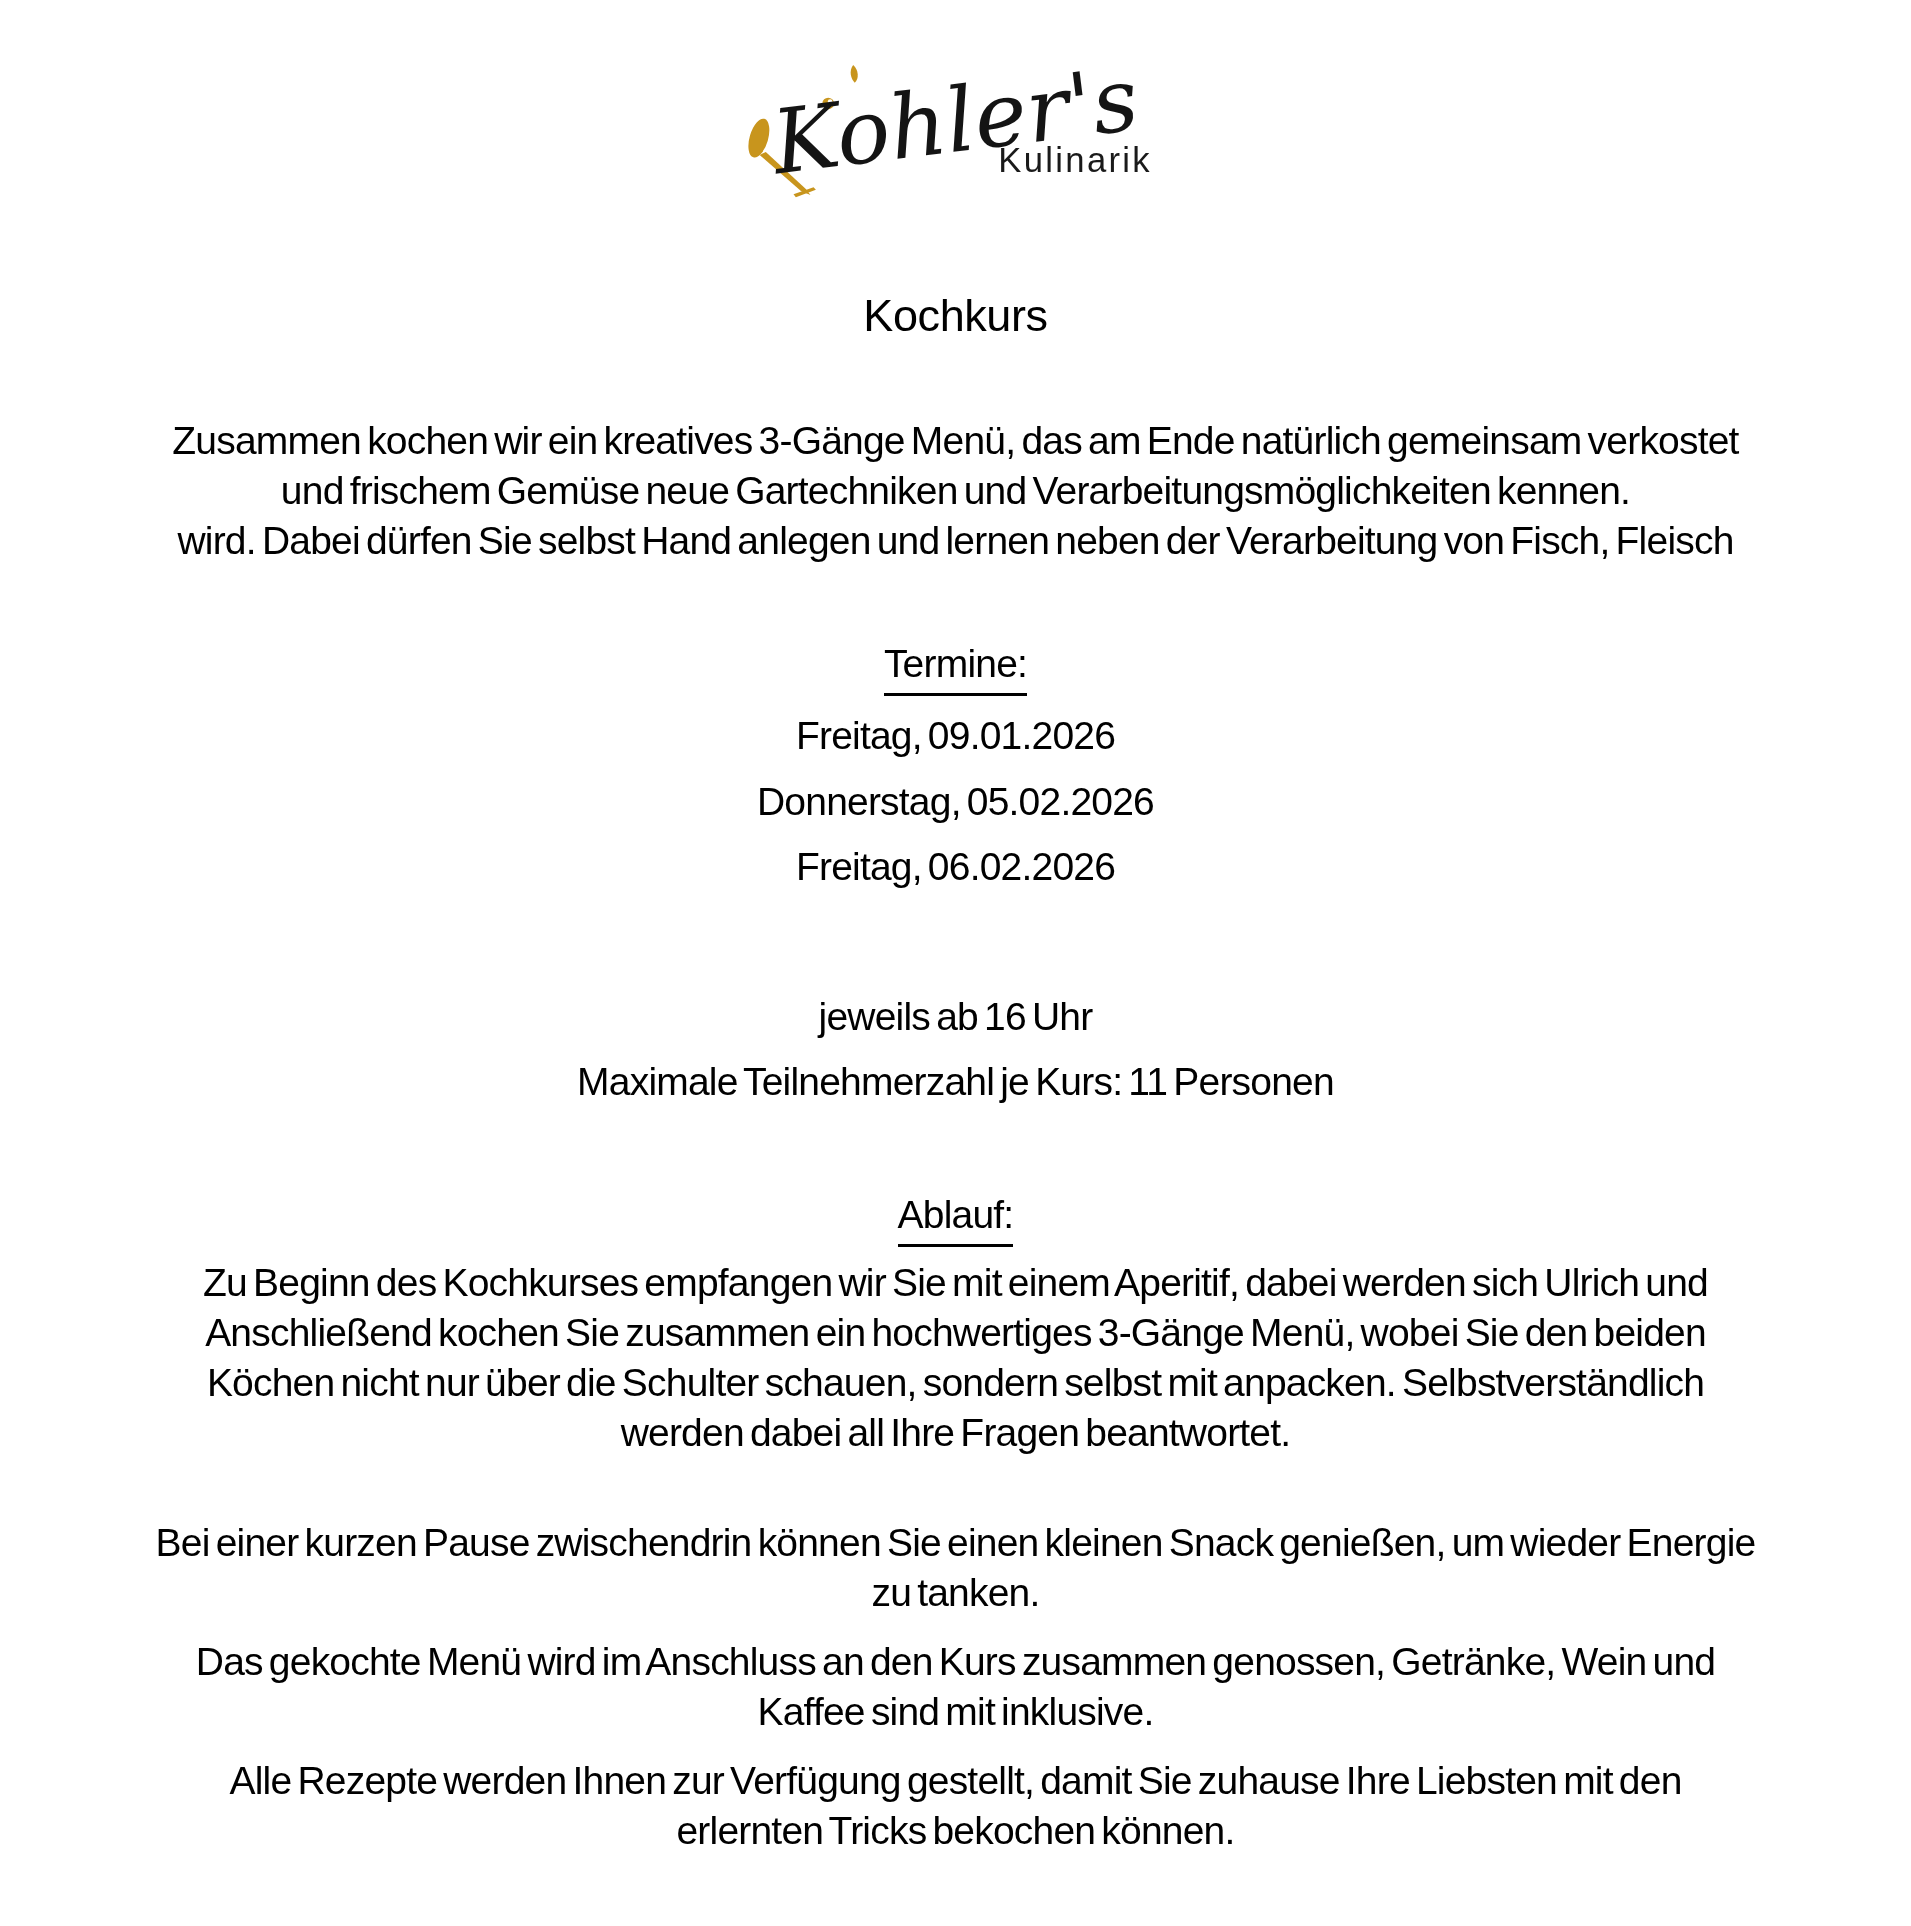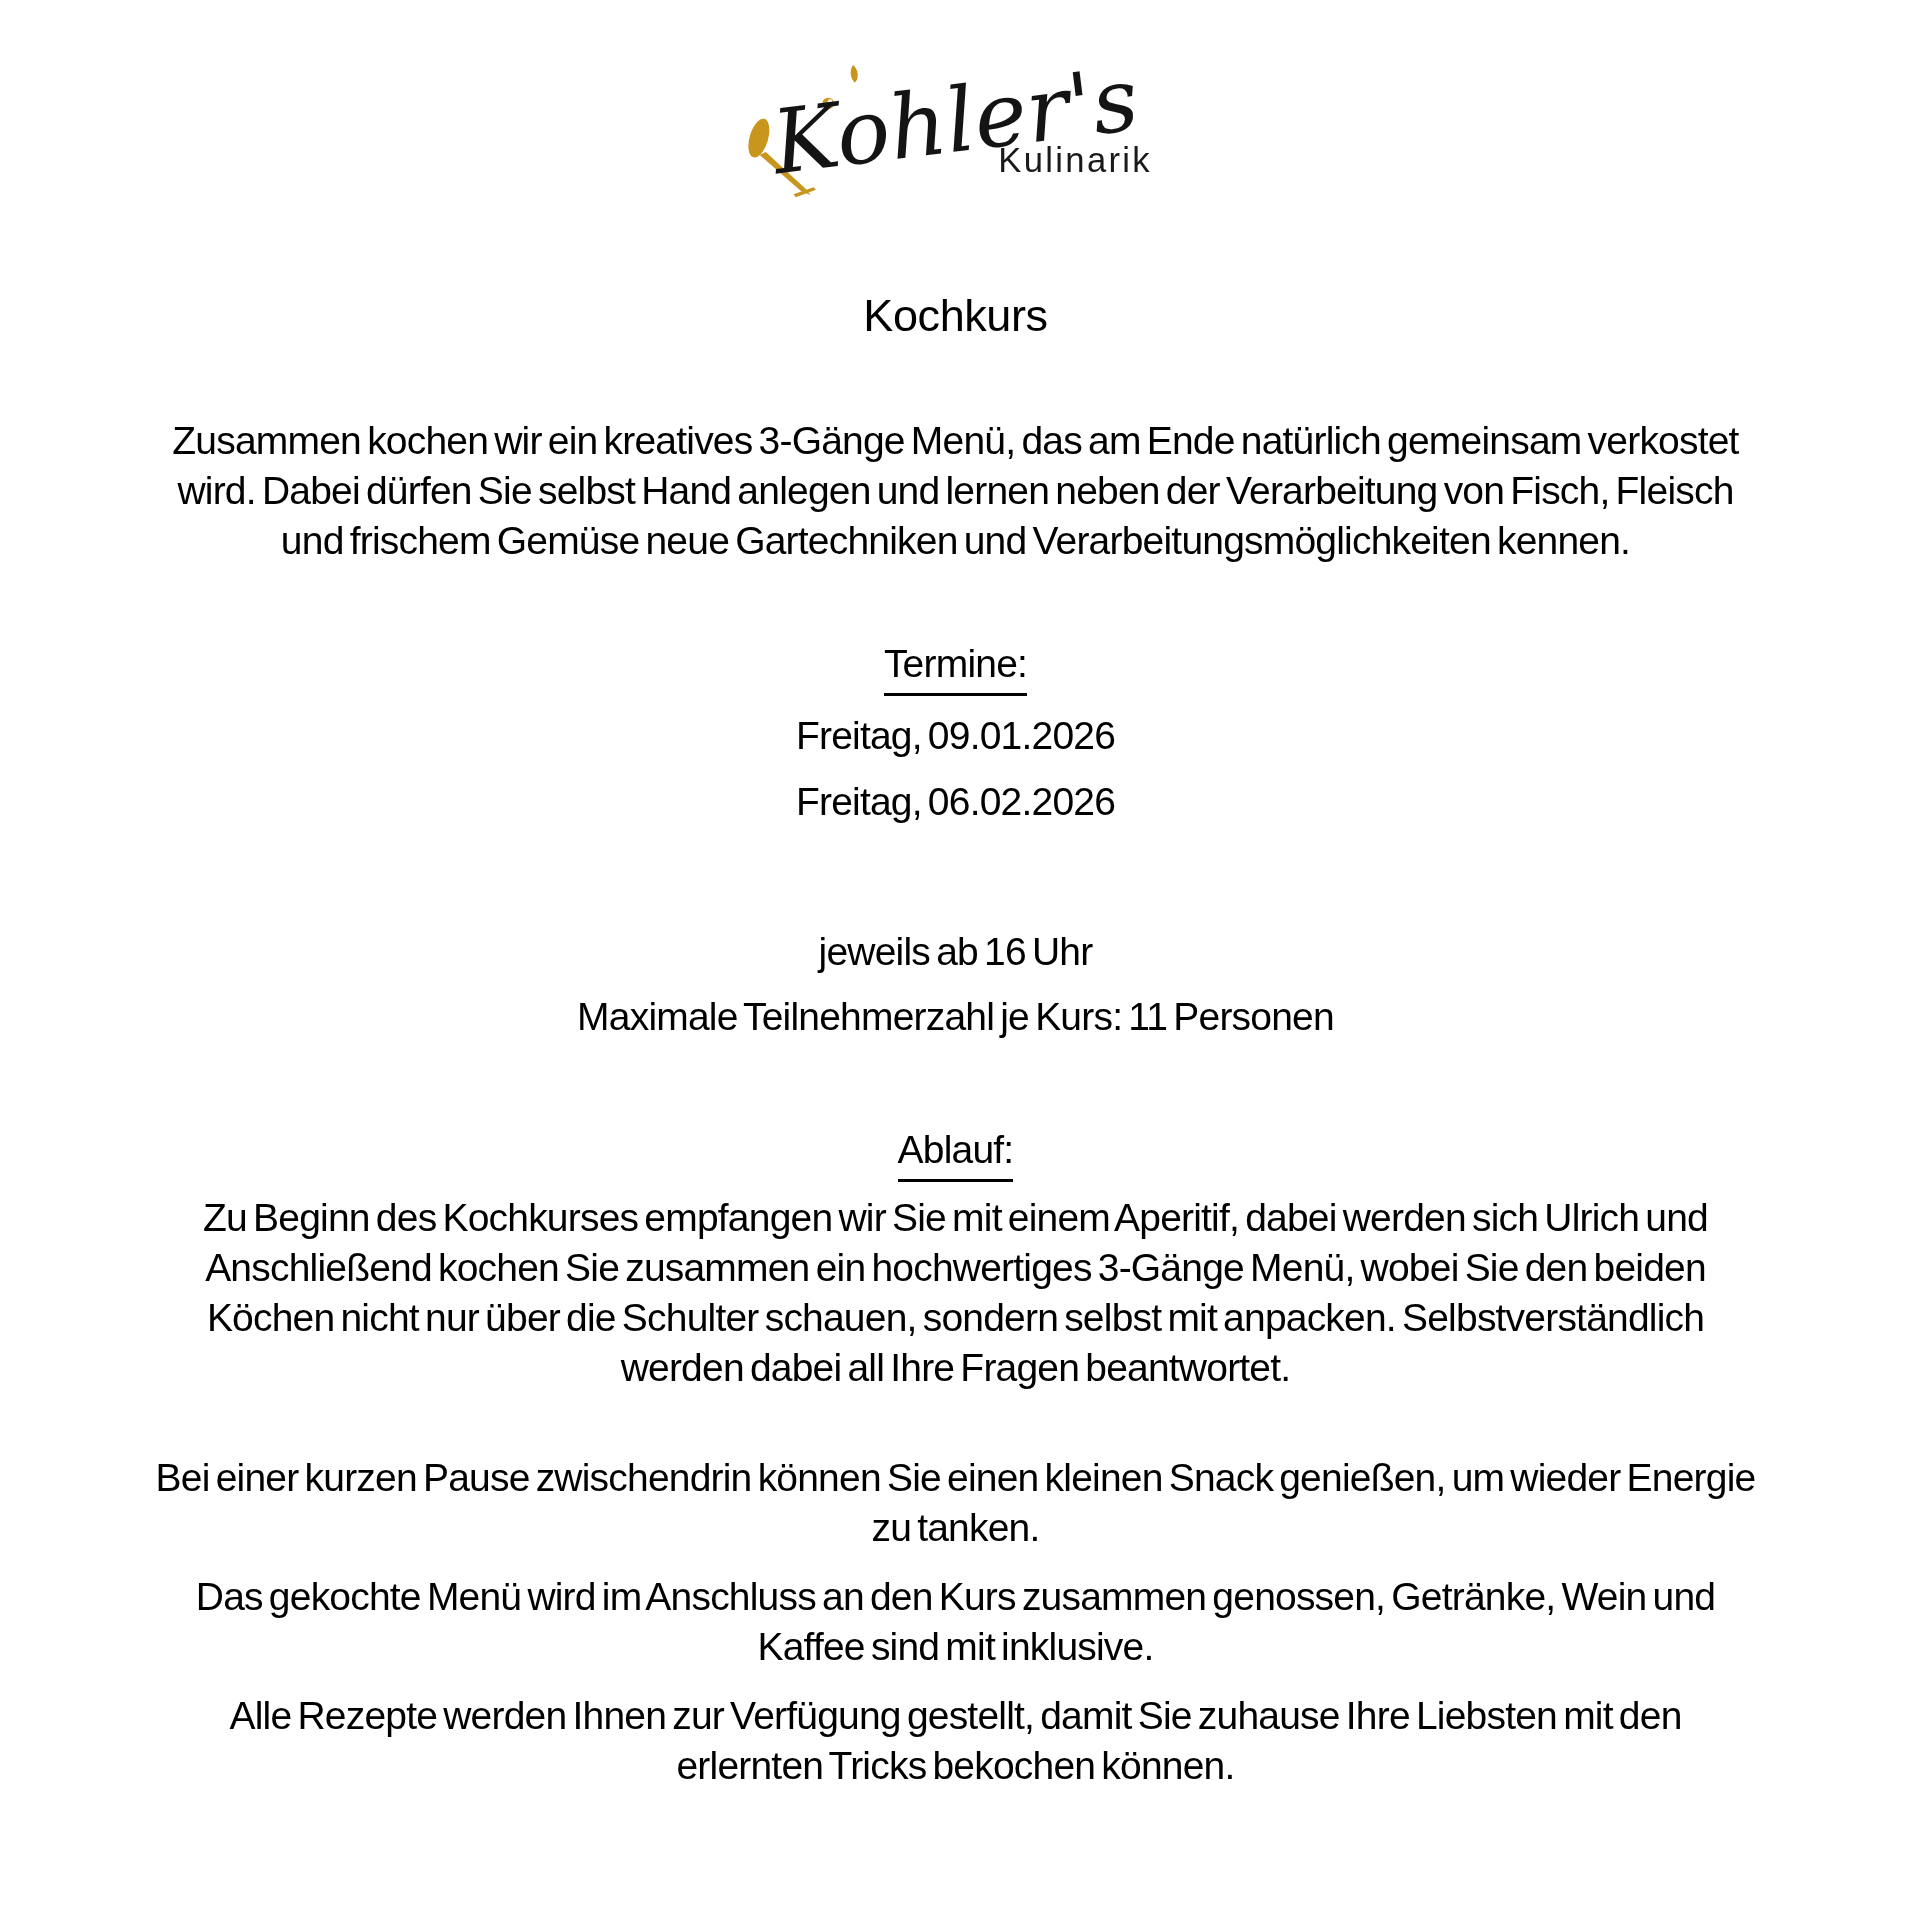--- a/index.html
+++ b/index.html
@@ -44,30 +44,31 @@
       </g>
       <text x="85" y="300" font-size="230" font-style="italic" font-family="DejaVu Serif, serif" fill="#141414" transform="rotate(-7 85 300)">Kohler's</text>
       <text x="660" y="295" font-size="90" letter-spacing="6" font-family="Liberation Sans, sans-serif" fill="#1a1a1a">Kulinarik</text>
     </svg>
 
     <h1 class="title">Kochkurs</h1>
 
     <section class="intro body-text">
 
     <div class="line">Zusammen kochen wir ein kreatives 3-Gänge Menü, das am Ende natürlich gemeinsam verkostet</div>
+        <div class="line">und frischem Gemüse neue Gartechniken und Verarbeitungsmöglichkeiten kennen.</div>
         <div class="line">wird. Dabei dürfen Sie selbst Hand anlegen und lernen neben der Verarbeitung von Fisch, Fleisch</div>
-        <div class="line">und frischem Gemüse neue Gartechniken und Verarbeitungsmöglichkeiten kennen.</div>
       </section>
 
     <div class="body-text termine-heading">
       <span class="u">Termine:</span>
     </div>
     <div class="body-text">
 
     <div class="date-line">Freitag, 09.01.2026</div>
+        <div class="date-line">Donnerstag, 05.02.2026</div>
         <div class="date-line">Freitag, 06.02.2026</div>
       </div>
     <div class="body-text time-note">jeweils ab 16 Uhr</div>
     <div class="body-text capacity-note">Maximale Teilnehmerzahl je Kurs: 11 Personen</div>
 
     <div class="body-text ablauf-heading">
       <span class="u">Ablauf:</span>
     </div>
     <section class="body-text ablauf-par">
 

